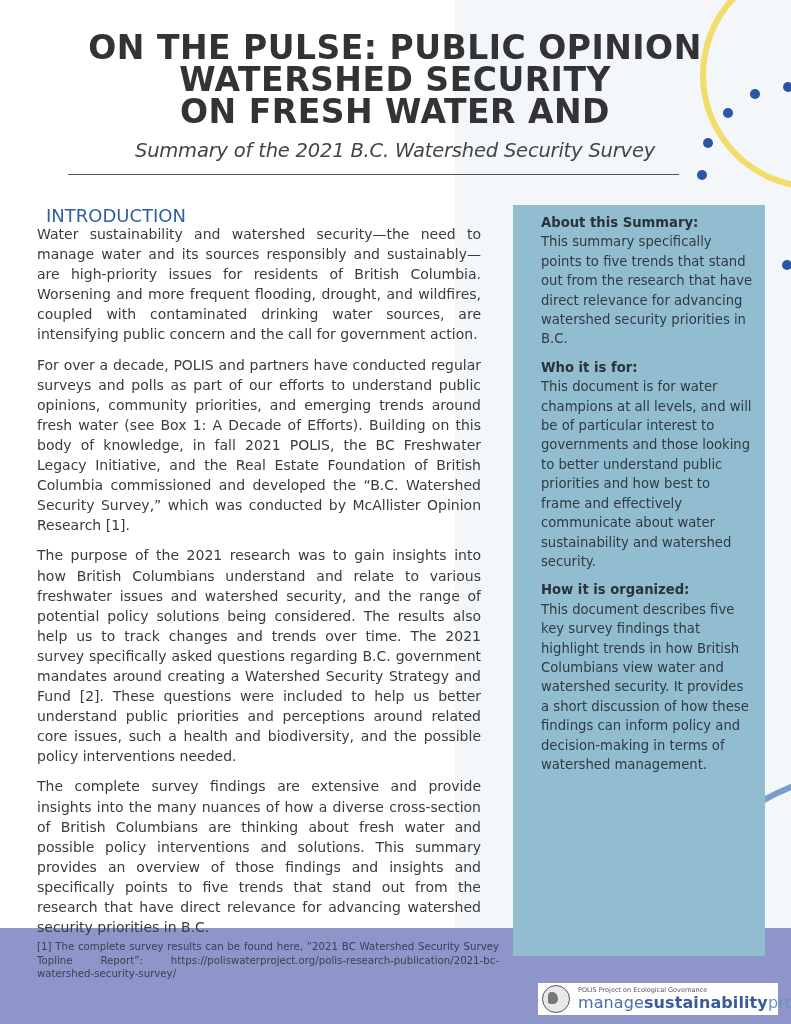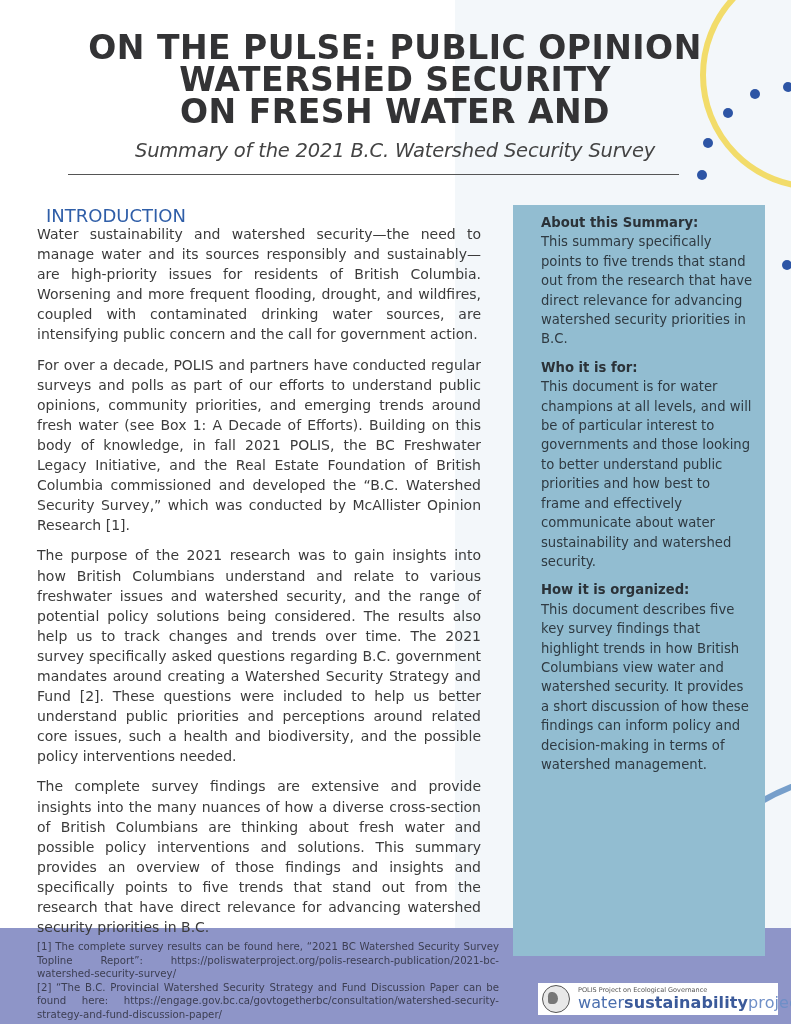--- a/index.html
+++ b/index.html
@@ -131,21 +131,20 @@
 <div class="intro">
   <p>Water sustainability and watershed security—the need to manage water and its sources responsibly and sustainably—are high-priority issues for residents of British Columbia. Worsening and more frequent flooding, drought, and wildfires, coupled with contaminated drinking water sources, are intensifying public concern and the call for government action.</p>
   <p>For over a decade, POLIS and partners have conducted regular surveys and polls as part of our efforts to understand public opinions, community priorities, and emerging trends around fresh water (see Box 1: A Decade of Efforts). Building on this body of knowledge, in fall 2021 POLIS, the BC Freshwater Legacy Initiative, and the Real Estate Foundation of British Columbia commissioned and developed the “B.C. Watershed Security Survey,” which was conducted by McAllister Opinion Research [1].</p>
   <p>The purpose of the 2021 research was to gain insights into how British Columbians understand and relate to various freshwater issues and watershed security, and the range of potential policy solutions being considered. The results also help us to track changes and trends over time. The 2021 survey specifically asked questions regarding B.C. government mandates around creating a Watershed Security Strategy and Fund [2]. These questions were included to help us better understand public priorities and perceptions around related core issues, such a health and biodiversity, and the possible policy interventions needed.</p>
   <p>The complete survey findings are extensive and provide insights into the many nuances of how a diverse cross-section of British Columbians are thinking about fresh water and possible policy interventions and solutions. This summary provides an overview of those findings and insights and specifically points to five trends that stand out from the research that have direct relevance for advancing watershed security priorities in B.C.</p>
 </div>
 
 <div class="footnote-band"></div>
 <div class="footnotes">
   <p>[1] The complete survey results can be found here, “2021 BC Watershed Security Survey Topline Report”: https://poliswaterproject.org/polis-research-publication/2021-bc-watershed-security-survey/</p>
-  <p>[2] “The B.C. Provincial Watershed Security Strategy and Fund Discussion Paper can be found here: https://engage.gov.bc.ca/govtogetherbc/consultation/watershed-security-strategy-and-fund-discussion-paper/</p>
 </div>
 
 <aside class="sidebar">
   <div class="sec">
     <h3>About this Summary:</h3>
     <p>This summary specifically points to five trends that stand out from the research that have direct relevance for advancing watershed security priorities in B.C.</p>
   </div>
   <div class="sec">
     <h3>Who it is for:</h3>
     <p>This document is for water champions at all levels, and will be of particular interest to governments and those looking to better understand public priorities and how best to frame and effectively communicate about water sustainability and watershed security.</p>
@@ -153,15 +152,15 @@
   <div class="sec">
     <h3>How it is organized:</h3>
     <p>This document describes five key survey findings that highlight trends in how British Columbians view water and watershed security. It provides a short discussion of how these findings can inform policy and decision-making in terms of watershed management.</p>
   </div>
 </aside>
 
 <div class="logo">
   <div class="globe"></div>
   <div class="txt">
     <span class="small">POLIS Project on Ecological Governance</span>
-    <span class="big"><span>water</span><b>sustainability</b><span class="lt">project</span></span>
+    <span class="big"><span>manage</span><b>sustainability</b><span class="lt">project</span></span>
   </div>
 </div>
 
 </body></html>

